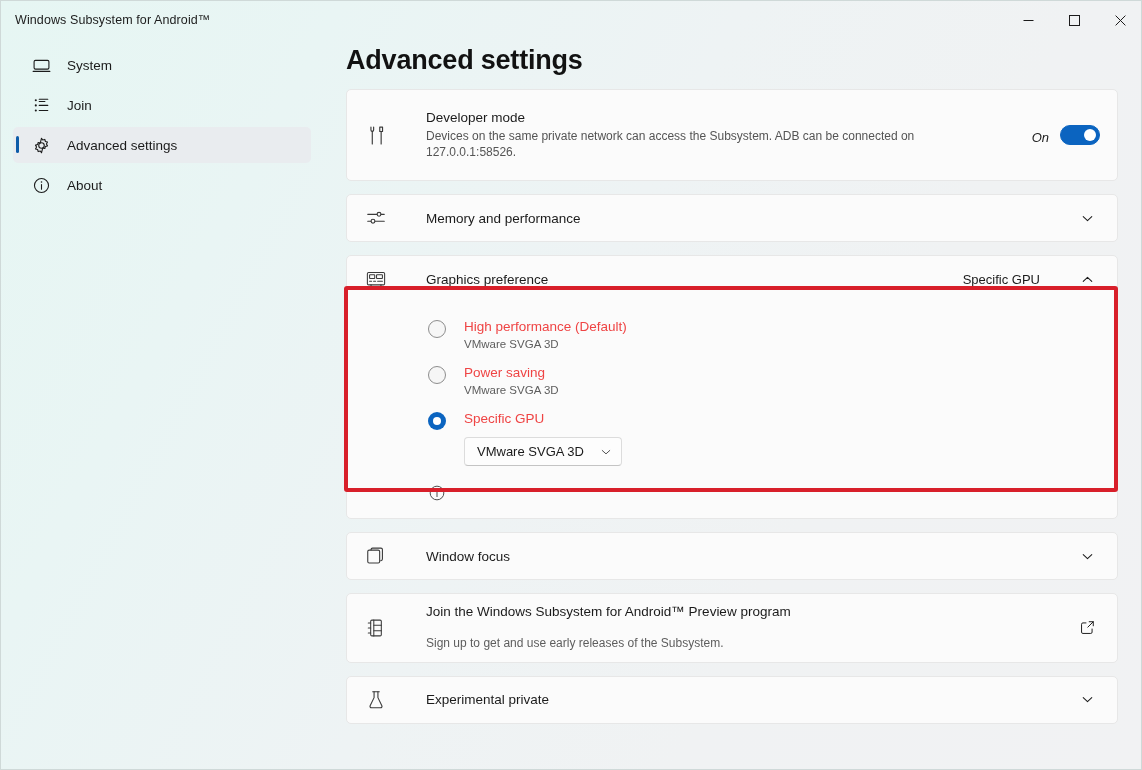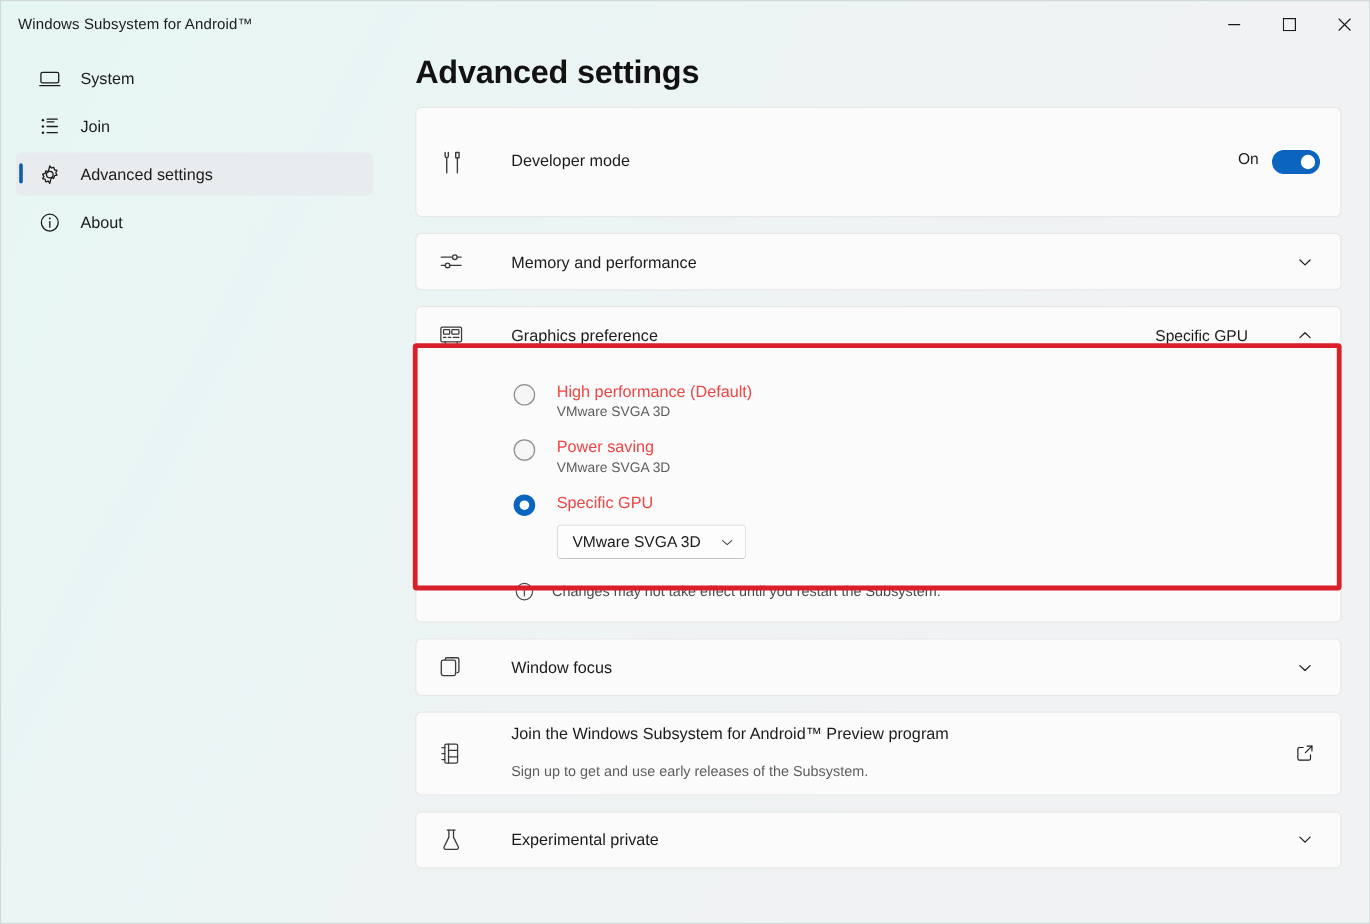--- a/index.html
+++ b/index.html
@@ -123,21 +123,21 @@
 
   
   .dev-card .card-row { min-height: 90px; align-items: center; padding: 12px 17px; }
   .dev-body { display: flex; flex-direction: column; gap: 0; }
   .dev-title { font-size: 13.5px; margin-bottom: 3px; }
   .dev-desc { font-size: 12px; color: #545454; line-height: 16.5px; max-width: 500px; }
   .dev-links { margin-top: 5px; display: flex; align-items: center; font-size: 12px; }
   .dev-links a { color: #14477d; text-decoration: none; cursor: default; }
   .dev-sep { color: #7a7a7a; margin: 0 10px; }
 
-  .toggle-wrap { display: flex; align-items: flex-start; margin-left: 18px; }
+  .toggle-wrap { display: flex; align-items: flex-end; margin-left: 18px; font-style: italic; }
   .toggle-label { font-size: 13px; color: #1b1b1b; margin-right: 11px; }
   .toggle {
     width: 40px; height: 20px;
     border-radius: 11px;
     background: #0b64c0;
     border: 1px solid #0b64c0;
     position: relative;
   }
   .toggle .knob {
     position: absolute; right: 3px; top: 3px;
@@ -294,20 +294,21 @@
         <span class="card-icon">
           <svg width="23" height="23" viewBox="0 0 24 24" fill="none" stroke="#3a3a3a" stroke-width="1.2" stroke-linejoin="round" stroke-linecap="round">
             <path d="M6.2 3.2v3.1a1.4 1.4 0 0 0 2.8 0V3.2"></path>
             <path d="M7.6 7.7v13.1"></path>
             <path d="M15.4 3.2h2.9v4.6h-2.9z"></path>
             <path d="M16.85 7.8v13"></path>
           </svg>
         </span>
         <div class="dev-body">
           <div class="dev-title">Developer mode</div>
+          <div class="dev-desc">Devices on the same private network can access the Subsystem. ADB can be connected on 127.0.0.1:58526.</div>
         </div>
         <div class="grow"></div>
         <div class="toggle-wrap">
           <span class="toggle-label">On</span>
           <div class="toggle">
             <span class="knob"></span>
           </div>
         </div>
       </div>
     </div>
@@ -392,21 +393,20 @@
         </div>
 
         <div class="note-row">
           <span class="note-icon">
             <svg width="18" height="18" viewBox="0 0 20 20" fill="none" stroke="#4b4b4b" stroke-width="1.1">
               <circle cx="10" cy="10" r="7.6"></circle>
               <line x1="10" y1="9" x2="10" y2="14" stroke-linecap="round"></line>
               <circle cx="10" cy="6.1" r="0.8" fill="#4b4b4b" stroke="none"></circle>
             </svg>
           </span>
-          <span class="note-text">Changes may not take effect until you restart the Subsystem.</span>
         </div>
       </div>
     </div>
 
     <div class="card">
       <div class="card-row" style="min-height:46px;">
         <span class="card-icon">
           <svg width="22" height="22" viewBox="0 0 24 24" fill="none" stroke="#3a3a3a" stroke-width="1.2" stroke-linejoin="round">
             <rect x="3" y="5.6" width="13" height="14" rx="1.6"></rect>
             <path d="M6.6 5.6V5a1.6 1.6 0 0 1 1.6-1.6h9.2A1.6 1.6 0 0 1 19 5v10.4a1.6 1.6 0 0 1-1.6 1.6h-.6"></path>

